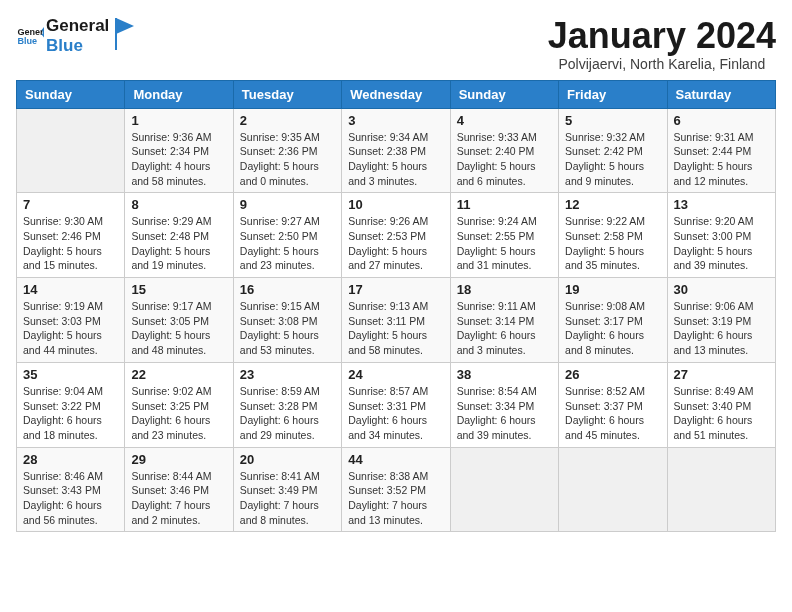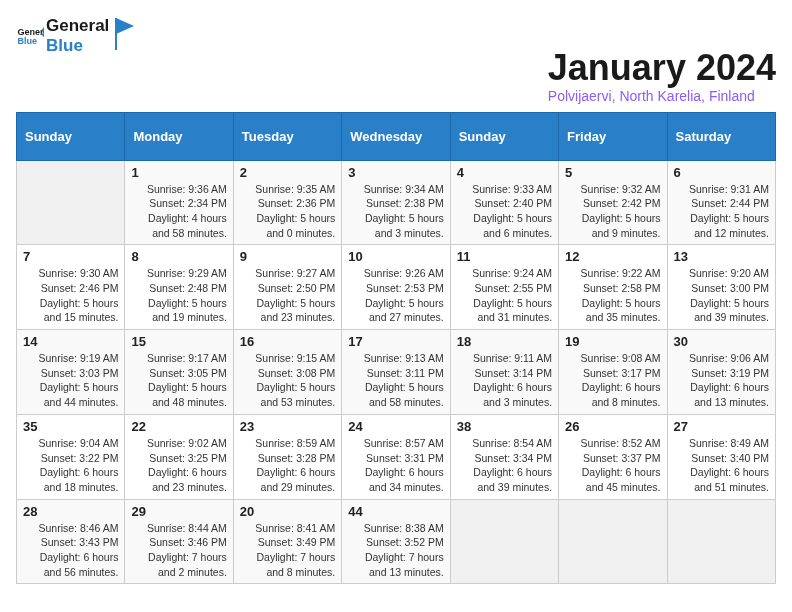--- a/index.html
+++ b/index.html
@@ -19,43 +19,42 @@
     .logo {
       display: flex;
       align-items: center;
       gap: 2px;
     }
     .logo-icon {
       width: 28px;
       height: 28px;
     }
     .title-block {
-      text-align: left;
-      margin-top: 32px;
+      text-align: center;
     }
     .month-title {
       font-size: 36px;
       font-weight: bold;
       color: #1a1a1a;
       line-height: 1.1;
     }
     .location {
       font-size: 14px;
-      color: #8b5cf6;
+      color: #404040;
     }
     table {
       width: 100%;
       border-collapse: collapse;
       font-size: 11px;
     }
     thead tr th {
       background-color: #2a7fc9;
       color: #fff;
       text-align: left;
-      padding: 16px 8px;
+      padding: 6px 8px;
       font-size: 13px;
       font-weight: bold;
       border: 1px solid #1a6aaa;
     }
     tbody tr td {
       border: 1px solid #ccc;
       vertical-align: top;
       padding: 4px 6px;
       width: calc(100% / 7);
       height: 80px;
@@ -68,21 +67,20 @@
       font-size: 13px;
       font-weight: bold;
       color: #222;
       display: block;
       margin-bottom: 2px;
     }
     .day-info {
       color: #333;
       line-height: 1.4;
       font-size: 10.5px;
-      text-align: right;
     }
     .empty-cell {
       background: #f0f0f0 !important;
     }
   </style>
 </head>
 <body>
 
 <div class="header">
   <div class="logo">

